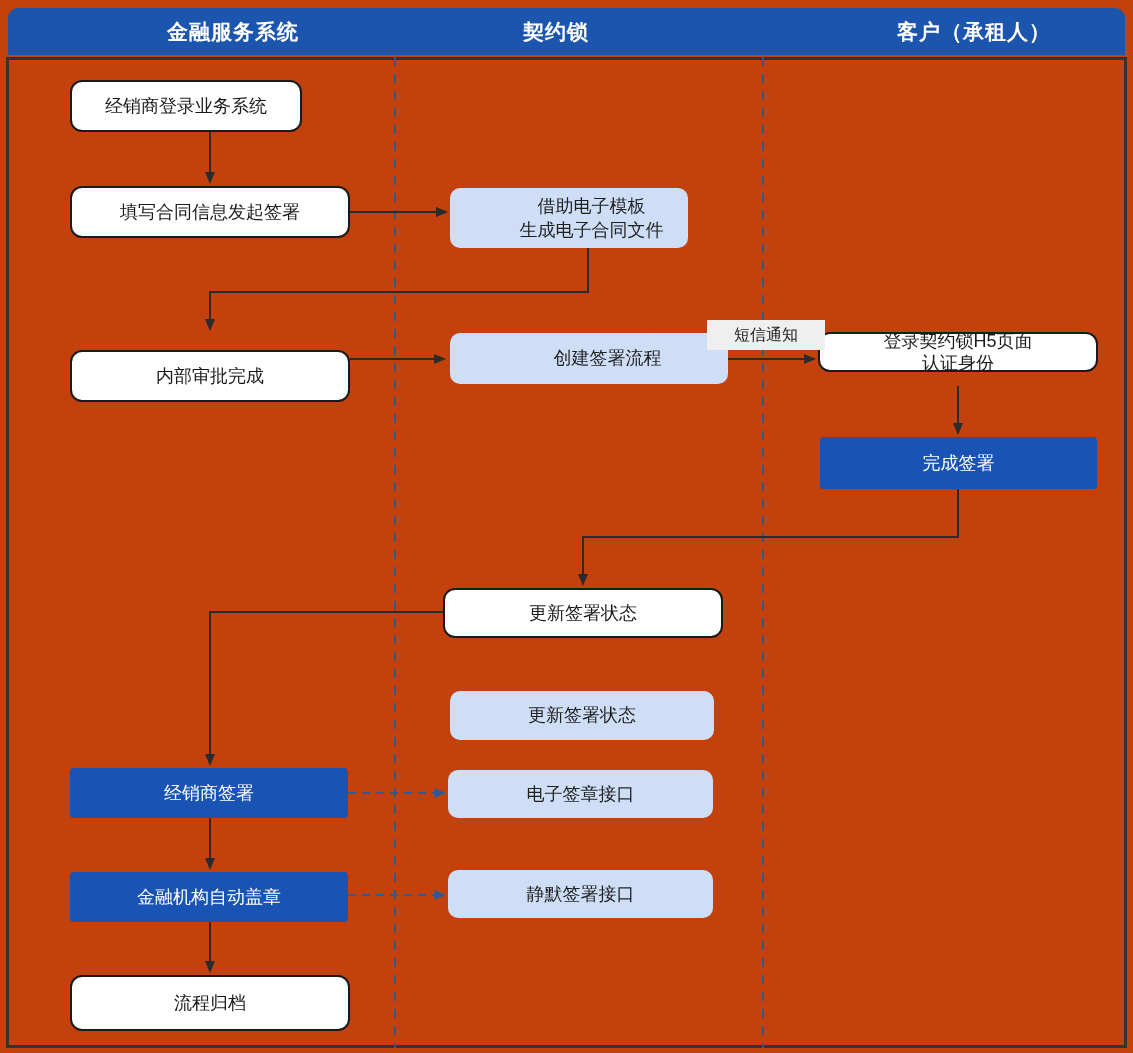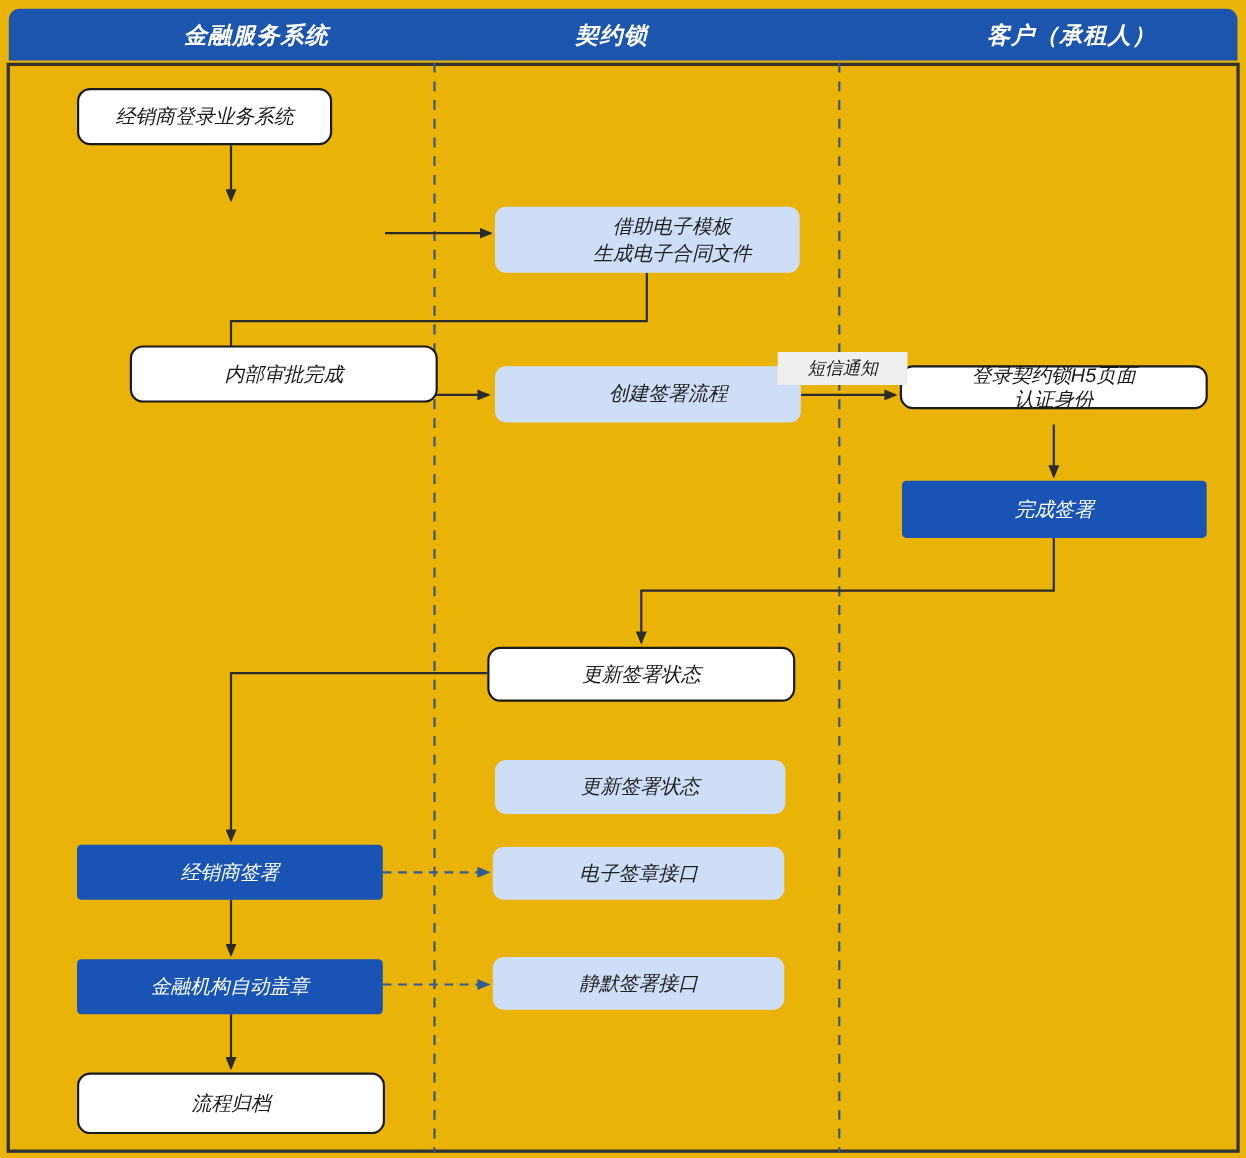--- a/index.html
+++ b/index.html
@@ -1,17 +1,17 @@
 <!DOCTYPE html>
 <html style="--accent-blue: #1c55ae; --box-blue: #1953b4; --light-blue: #cfdef7; --lane-divider: #37587d; --connector-dark: #2b2b2b; --dashed-blue: #2f5a96; --sms-bg: #efefef; --frame-border: #333333;"><head>
 <meta charset="utf-8">
 <style>
   html,body { margin:0; padding:0; background:#fff; }
   body { font-family:"Liberation Sans","DejaVu Sans",sans-serif; }
-  #canvas { position:relative; width:1133px; height:1053px; background:#eab308; overflow:hidden;font-style:italic; }
+  #canvas { position:relative; width:1133px; height:1053px; background:#c2410c; overflow:hidden; }
 
   
   .header-bar { position:absolute; left:8px; top:8px; width:1117px; height:47px;
     background:var(--accent-blue,#1c55ae); border-radius:10px 10px 0 0; z-index:2; }
   .lane-title { position:absolute; top:50%; transform:translate(-50%,-50%);
     color:#fff; font-size:21px; font-weight:bold; white-space:nowrap; letter-spacing:1px; }
 
   
   .frame { position:absolute; left:6px; top:57px; width:1121px; height:991px;
     border:3px solid var(--frame-border,#333); box-sizing:border-box; z-index:0; }
@@ -72,38 +72,41 @@
     <path class="conn" d="M210 818 V 868" marker-end="url(#ah)"></path>
     <path class="conn" d="M210 922 V 971" marker-end="url(#ah)"></path>
     <path class="conn-dashed" d="M348 793 H 444" marker-end="url(#ahb)"></path>
     <path class="conn-dashed" d="M348 895 H 444" marker-end="url(#ahb)"></path>
   </svg>
 
   <div class="box box-white" style="left:70px; top:80px; width:232px; height:52px;">
     <span>经销商登录业务系统</span>
   </div>
 
+  <div class="box box-white" style="left:70px; top:186px; width:280px; height:52px;">
+    <span>填写合同信息发起签署</span>
+  </div>
 
-  <div class="box box-white" style="left:70px; top:314px; width:280px; height:52px;margin-left:48px;">
+  <div class="box box-white" style="left:70px; top:350px; width:280px; height:52px;">
     <span>内部审批完成</span>
   </div>
 
   <div class="box box-dark" style="left:70px; top:768px; width:278px; height:50px;">
     <span>经销商签署</span>
   </div>
 
   <div class="box box-dark" style="left:70px; top:872px; width:278px; height:50px;">
     <span>金融机构自动盖章</span>
   </div>
 
   <div class="box box-white" style="left:70px; top:975px; width:280px; height:56px;">
     <span>流程归档</span>
   </div>
 
-  <div class="box box-light" style="left:450px; top:188px; width:277px; height:60px;padding-left:45px;">
+  <div class="box box-light" style="left:450px; top:188px; width:238px; height:60px;padding-left:45px;">
     <span>借助电子模板</span>
     <span>生成电子合同文件</span>
   </div>
 
   <div class="box box-light" style="left:450px; top:333px; width:278px; height:51px;padding-left:37px;">
     <span>创建签署流程</span>
   </div>
 
   <div class="box box-white" style="left:443px; top:588px; width:280px; height:50px;">
     <span>更新签署状态</span>

